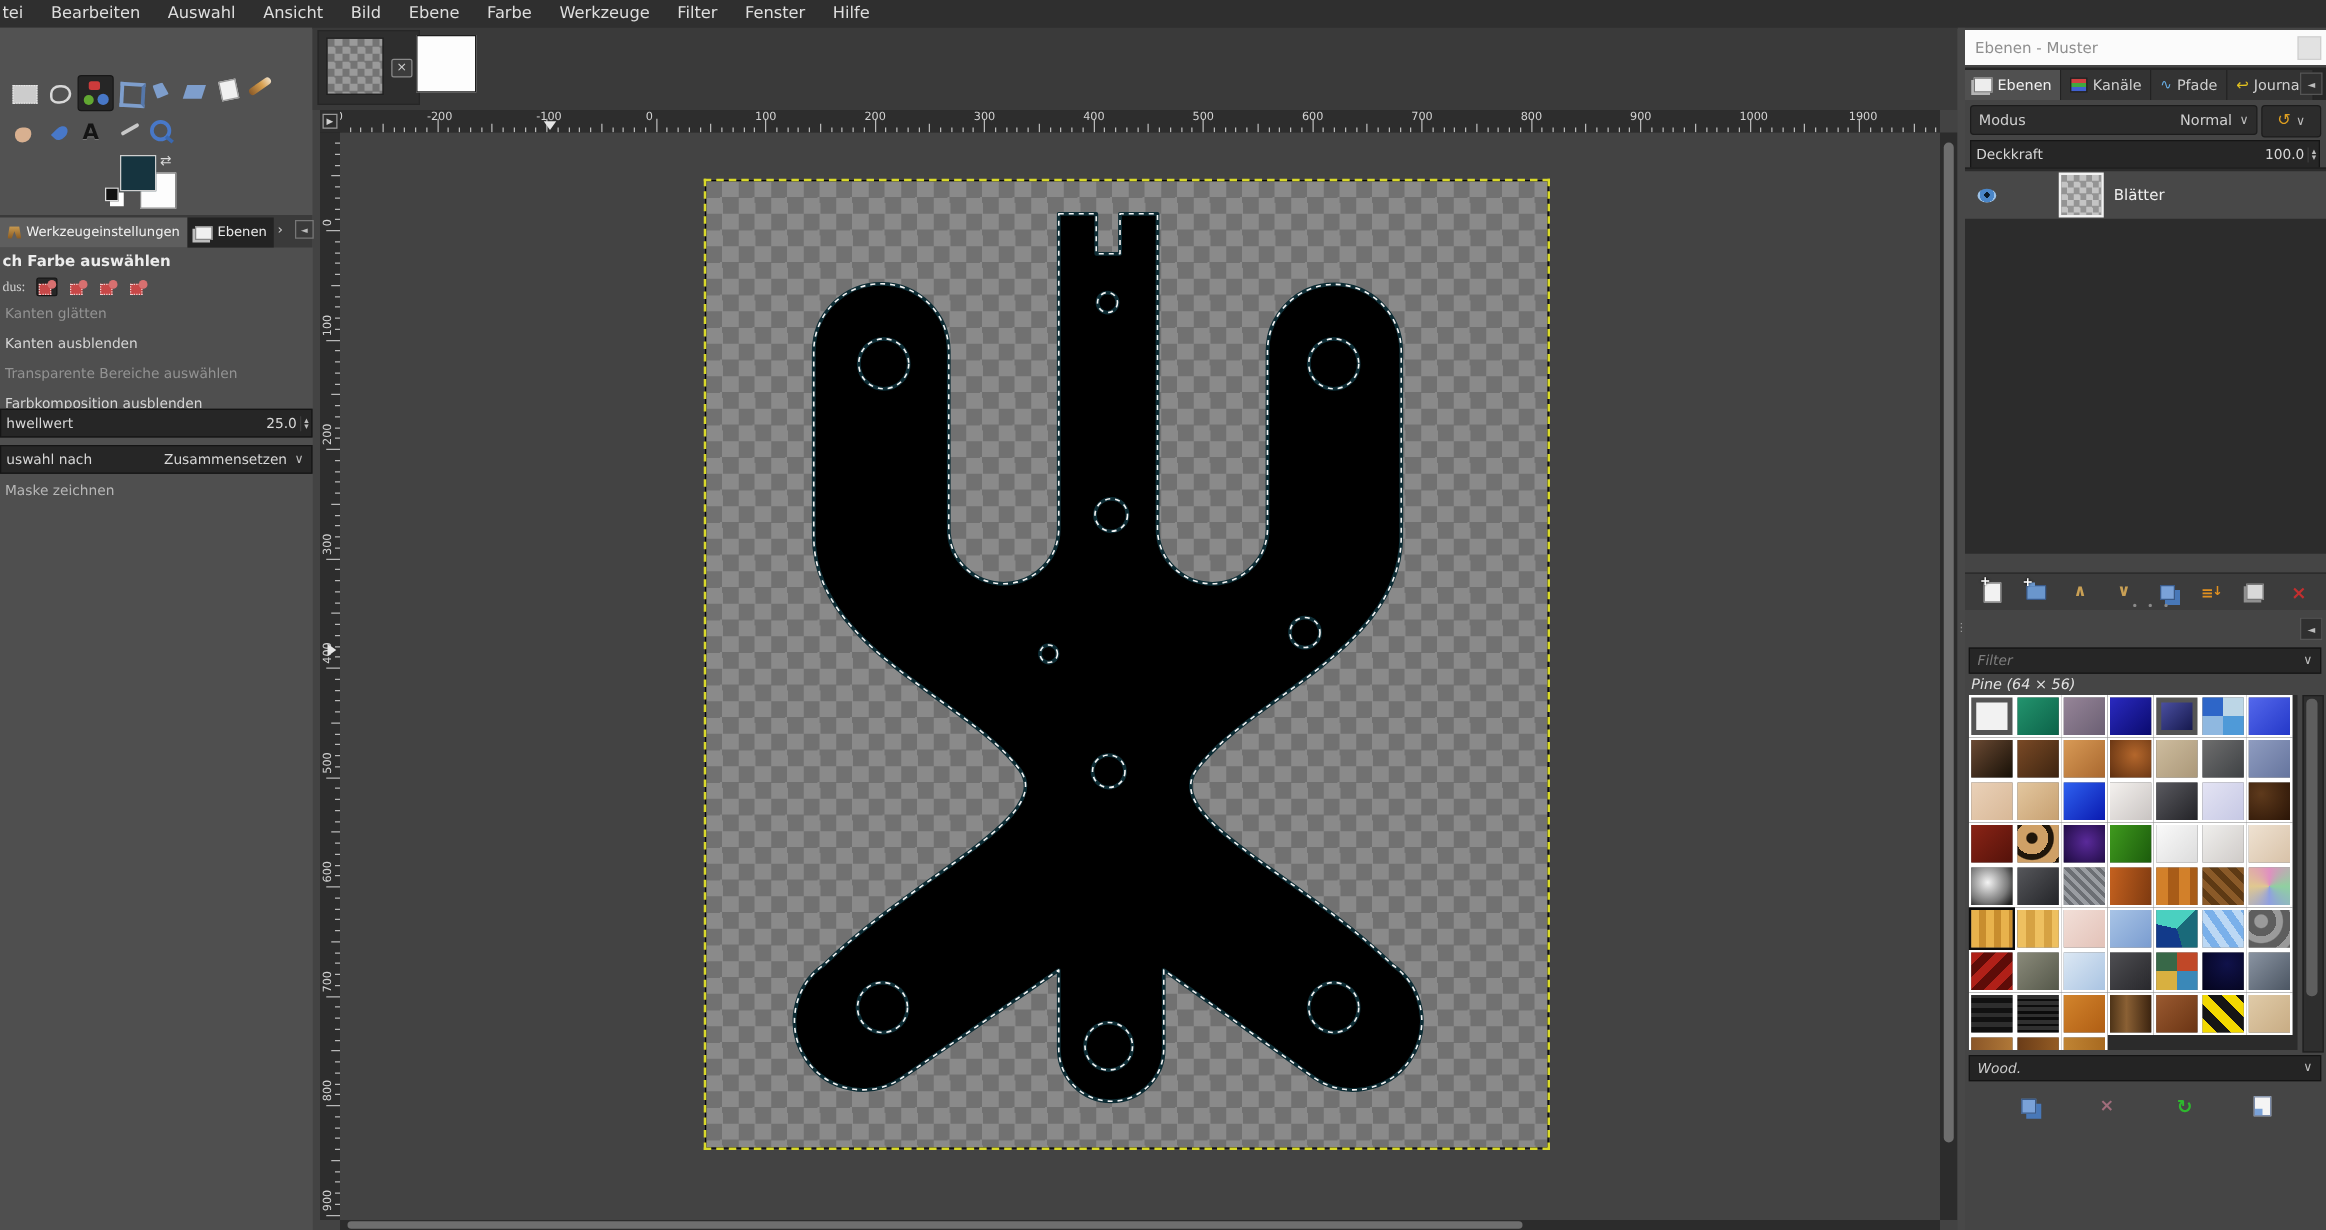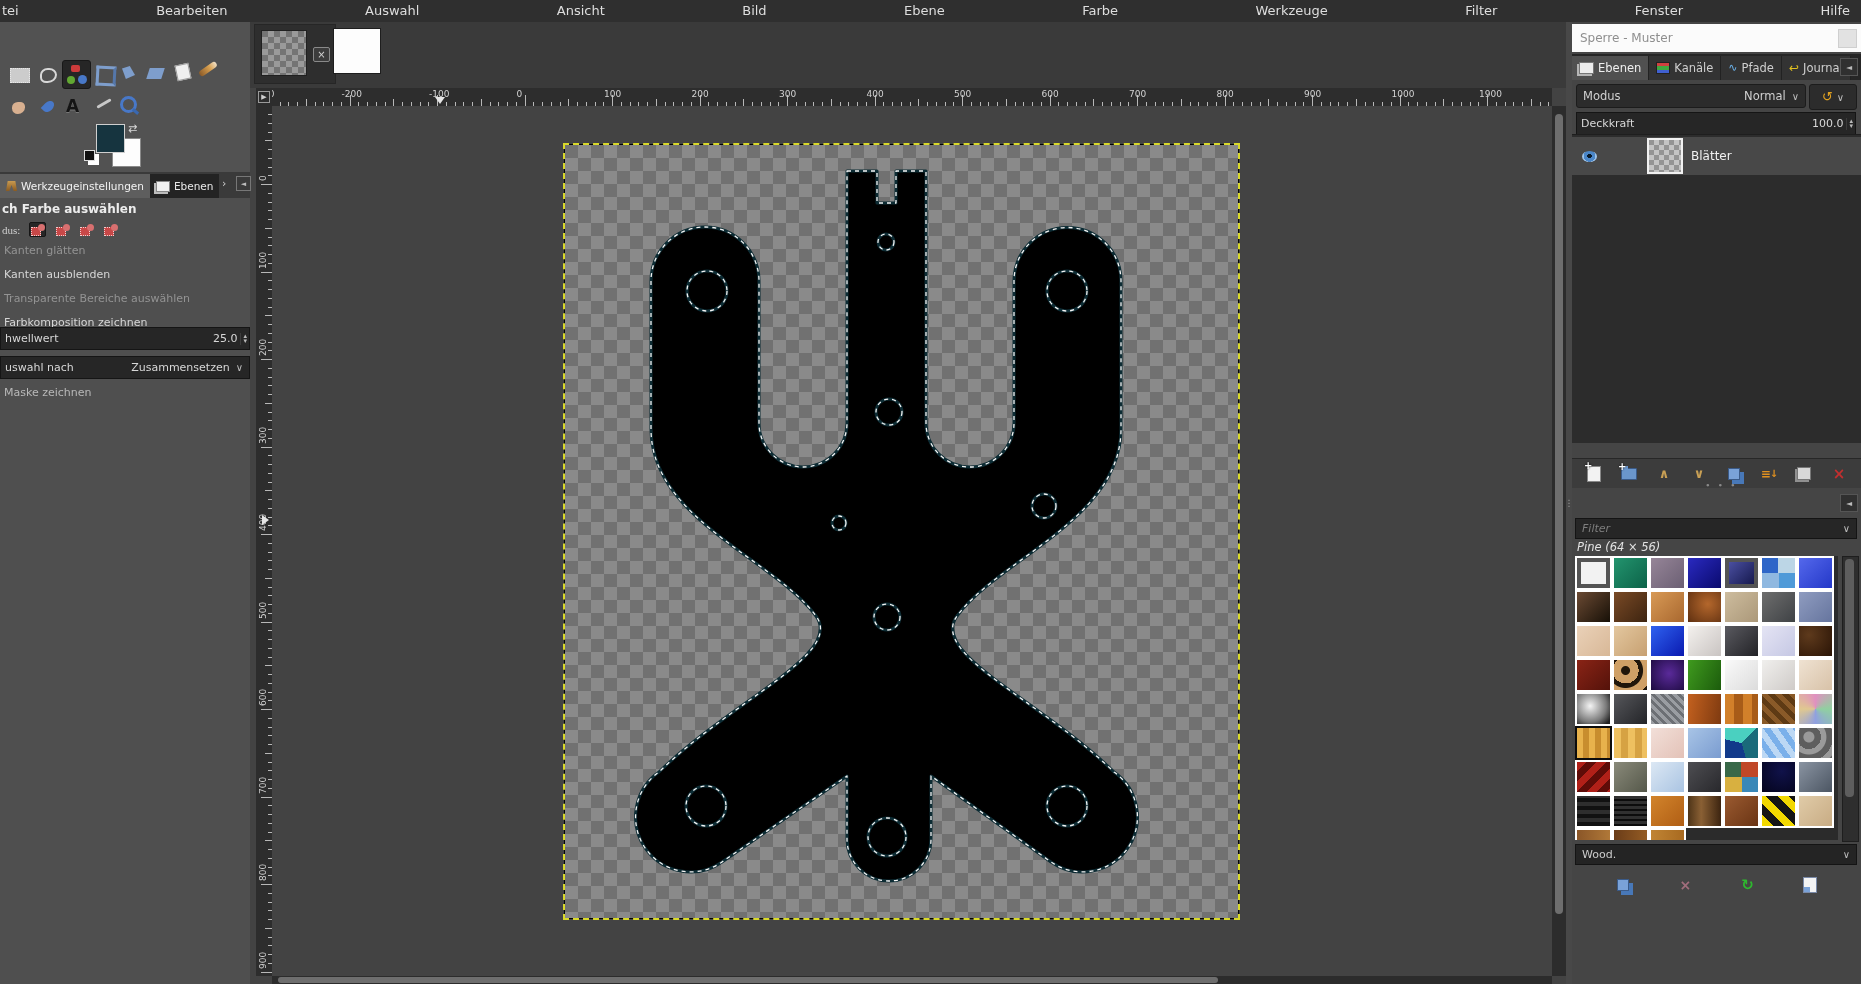--- a/index.html
+++ b/index.html
@@ -1,18 +1,18 @@
 <!DOCTYPE html>
 <html><head>
 <meta charset="utf-8">
 <style>
   html,body{margin:0;padding:0;background:#222;}
   .screen{position:relative;width:1861px;height:984px;background:#434343;overflow:hidden;
           font-family:"DejaVu Sans",sans-serif;color:#d8d8d8;font-size:11px;}
-  .abs{position:absolute;justify-content:space-between;}
+  .abs{position:absolute;}
 
   
   #menubar{left:0;top:0;width:1861px;height:22px;background:#2f2f2f;border-bottom:1px solid #242424;
            display:flex;align-items:center;gap:0;padding-left:0;}
   .menu-item{padding:0 11px;font-size:13px;color:#dedede;line-height:22px;cursor:default;}
   .menu-item:first-child{padding-left:2px;}
 
   
   #leftcol{left:0;top:22px;width:250px;height:962px;background:#525252;}
   .tool-btn{position:absolute;display:flex;align-items:center;justify-content:center;}
@@ -261,21 +261,21 @@
         <div class="mode-ico">
             <div class="sq"></div>
             <div class="ci"></div>
           </div>
       </div>
 
       <div id="optlist">
           <div class="abs opt dim" style="left: 4px; top: 72px;">Kanten glätten</div>
           <div class="abs opt lit" style="left: 4px; top: 96px;">Kanten ausblenden</div>
           <div class="abs opt dim" style="left: 4px; top: 120px;">Transparente Bereiche auswählen</div>
-          <div class="abs opt lit" style="left: 4px; top: 144px;">Farbkomposition zeichnen</div>
+          <div class="abs opt lit" style="left: 4px; top: 144px;">Farbkomposition ausblenden</div>
         </div>
 
       <div class="wide-ctl" style="top:155px;">
         <span style="padding-left:4px;flex:1;">hwellwert</span>
         <span>25.0</span>
         <span class="spinner">
             <span>▴</span>
             <span>▾</span>
           </span>
       </div>
@@ -612,21 +612,21 @@
     </div>
   <div class="hscroll abs">
       <div class="thumb"></div>
     </div>
   <div id="splitter" class="abs">
       <span>⋮</span>
     </div>
 
   <div id="rightdock" class="abs">
     <div class="dock-title">
-      <span>Sperre - Muster</span>
+      <span>Ebenen - Muster</span>
       <span class="btn"></span>
     </div>
 
     <div class="dtabs" style="top:32px;" id="layer-tabs">
         <div class="dtab active">
           <span class="ico-layers"></span>
           <span>Ebenen</span>
         </div>
         <div class="dtab">
           <span class="ico-channels"></span>
@@ -885,21 +885,21 @@
           <div class="fill" style="background: linear-gradient(90deg, rgb(106, 60, 24), rgb(148, 92, 36));"></div>
         </div>
         <div class="pcell">
           <div class="fill" style="background: linear-gradient(90deg, rgb(192, 132, 52), rgb(168, 106, 32));"></div>
         </div>
       </div>
     <div class="grid-scroll">
         <div class="thumb"></div>
       </div>
 
-    <div class="wood-row" style="top:822px;">
+    <div class="wood-row" style="top:822px;font-style:italic;">
       <span style="flex:1;">Wood.</span>
       <span class="chev">∨</span>
     </div>
 
     <div class="pat-actions" style="top:848px;">
       <div class="lt-btn">
           <div class="ico-dup"></div>
         </div>
       <div class="lt-btn ico-del-dim">×</div>
       <div class="lt-btn ico-refresh">↻</div>

